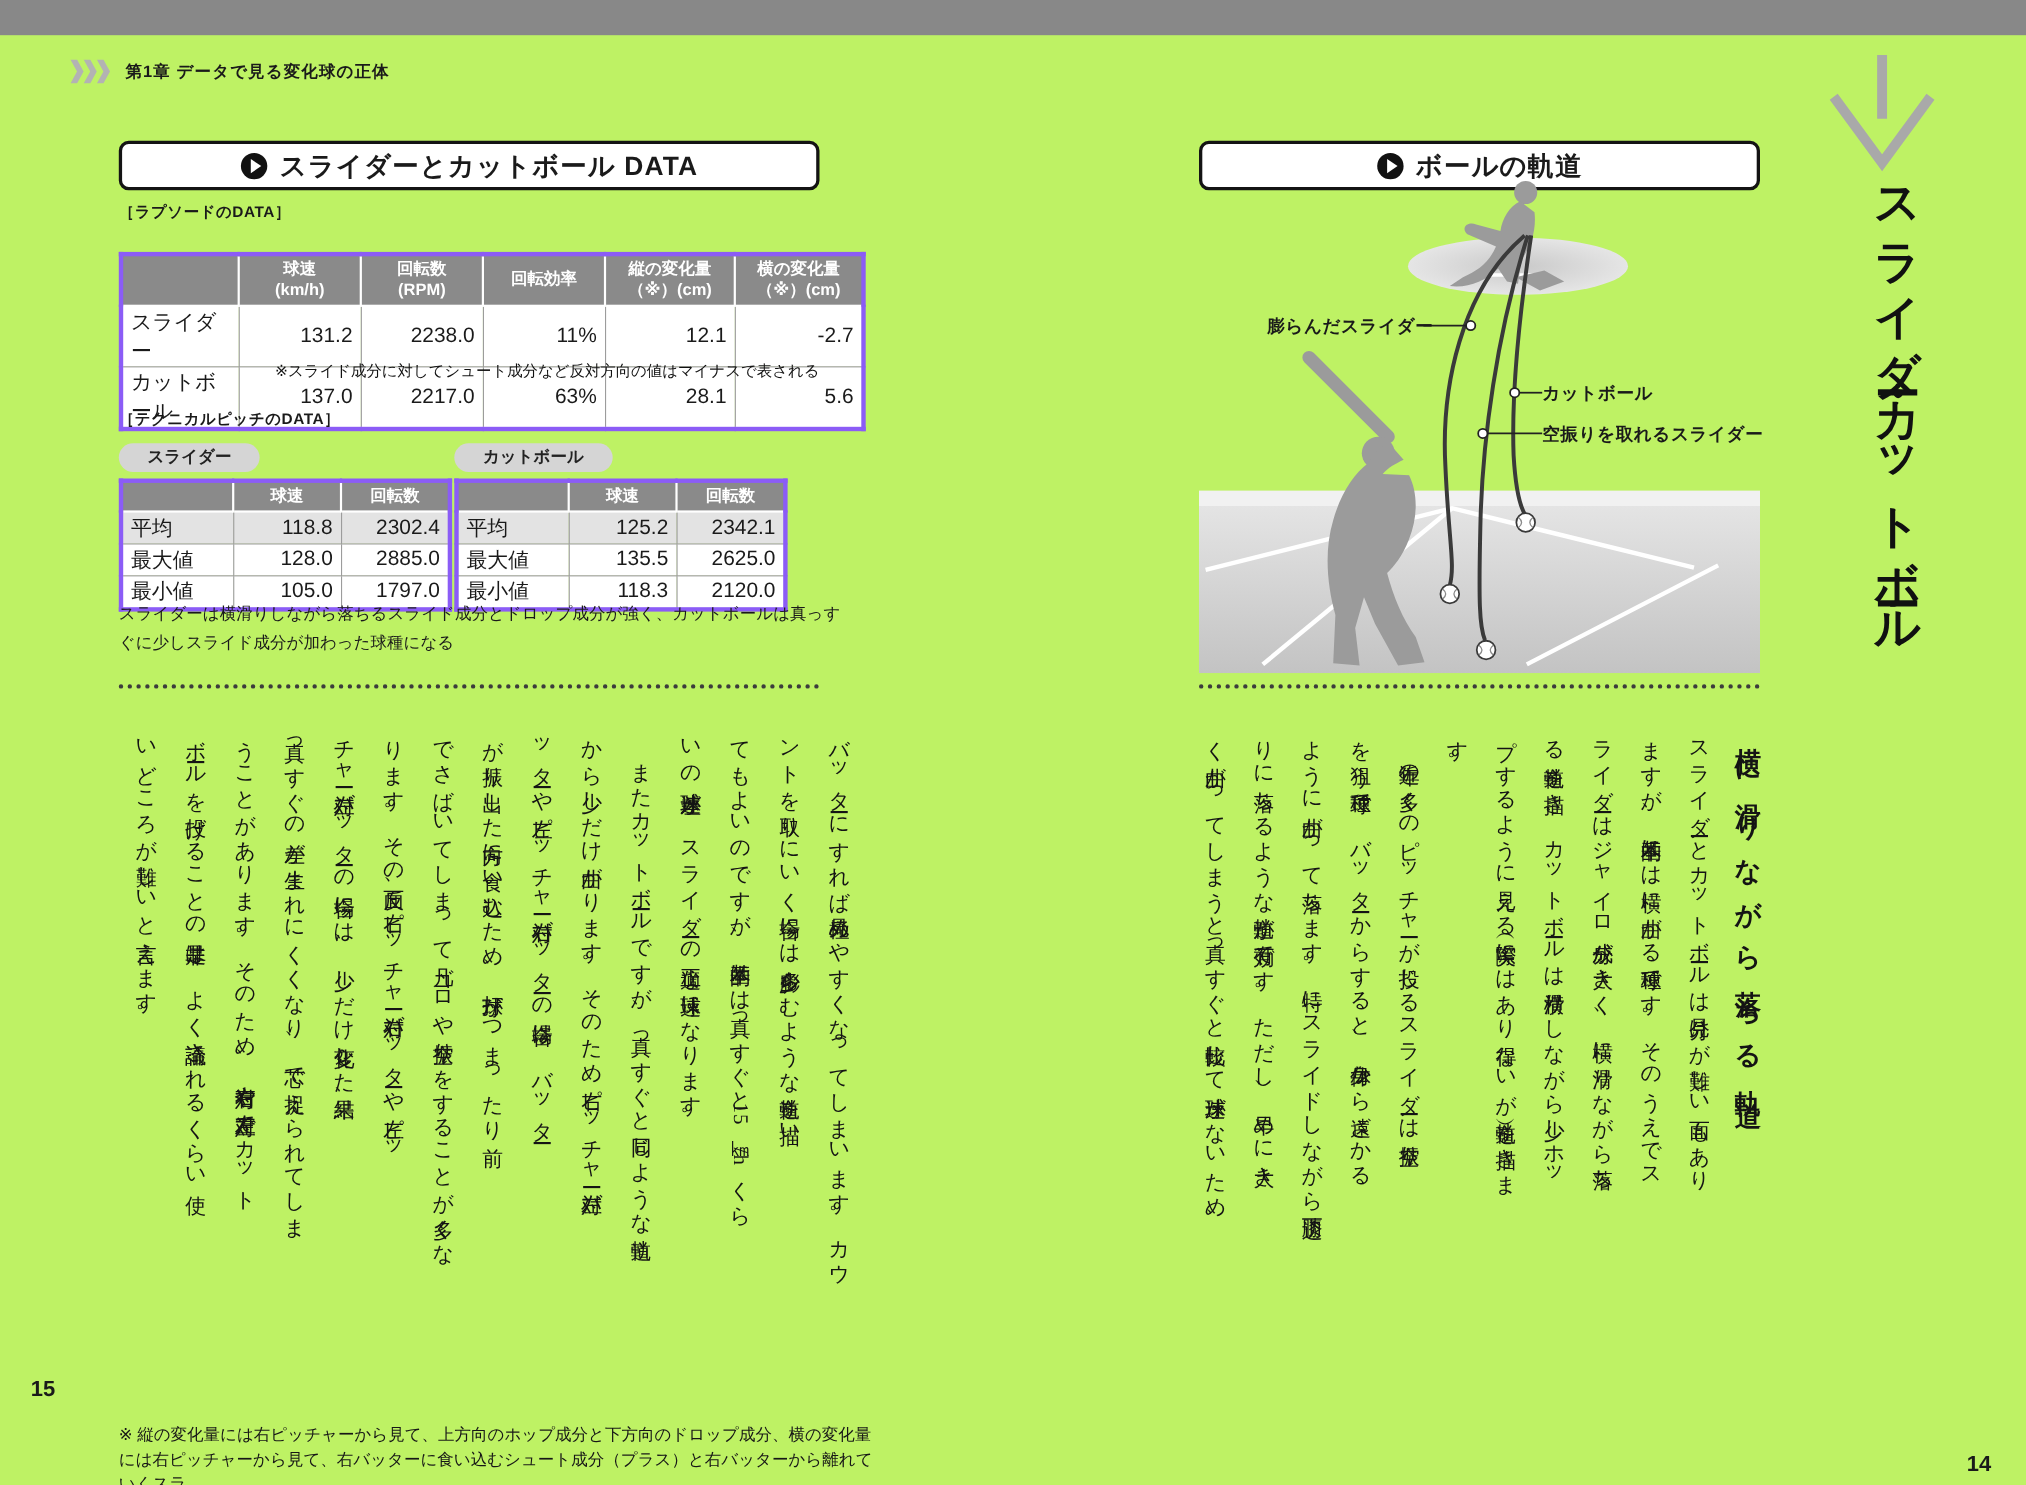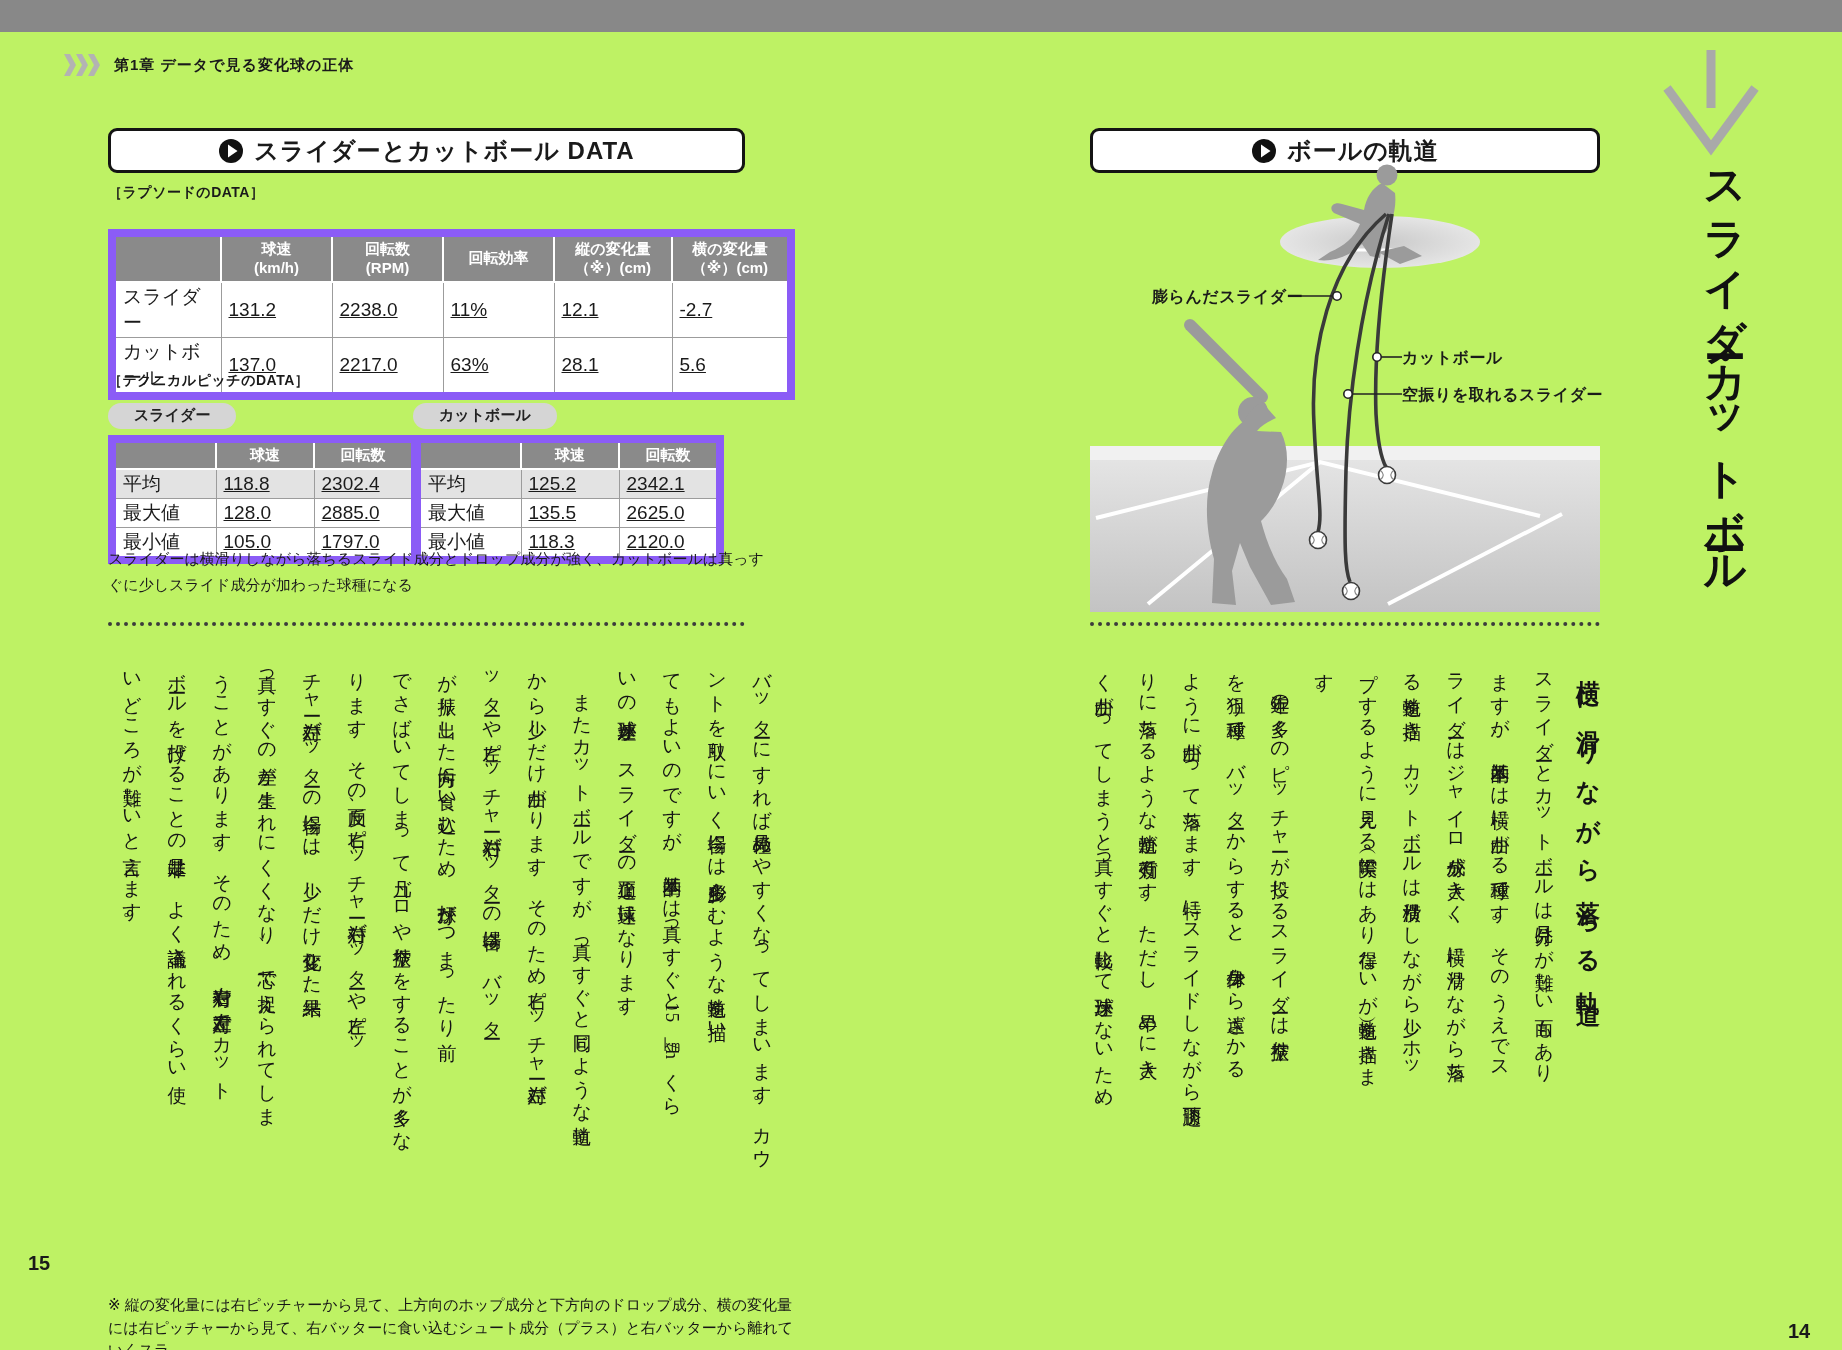--- a/index.html
+++ b/index.html
@@ -17,27 +17,27 @@
   .box-left{left:108px;top:96px;width:637px;}
   .box-right{left:1090px;top:96px;width:510px;}
 
   
   .data-heading{position:absolute;font-size:14px;font-weight:800;letter-spacing:0.5px;}
   .pill{position:absolute;background:#d5d5d5;border-radius:14px;padding:3px 26px 4px;
         font-size:15px;font-weight:700;color:#222;}
 
   
   table.dt{border-collapse:collapse;table-layout:fixed;position:absolute;
-           border:8px solid #8b5cf6;font-size:19px;}
+           border:4px solid #8b5cf6;font-size:19px;}
   table.dt th{background:#8a8a8a;color:#fff;font-weight:700;font-size:15px;line-height:1.25;
               white-space:pre-line;text-align:center;border:2px solid #fff;border-top:none;padding:3px 2px;}
   table.dt th:first-child{border-left:none;} table.dt th:last-child{border-right:none;}
   table.dt td{border:1px solid #9c9c9c;background:#fff;padding:1px 7px;height:24px;box-sizing:border-box;}
   table.dt td.lbl{text-align:left;}
-  table.dt td.num{font-variant-numeric:tabular-nums;text-decoration:underline;}
+  table.dt td.num{text-align:right;font-variant-numeric:tabular-nums;}
   table.dt tr.shaded td{background:#e3e3e3;}
   #rapsodo-table{left:108px;top:197px;width:637px;}
   #rapsodo-table th:nth-child(1){width:100px}#rapsodo-table th:nth-child(2){width:105px}
   #rapsodo-table th:nth-child(3){width:105px}#rapsodo-table th:nth-child(4){width:105px}
   #rapsodo-table th:nth-child(5){width:112px}#rapsodo-table th:nth-child(6){width:110px}
   #slider-table{left:108px;top:403px;width:279px;}
   #cutball-table{left:413px;top:403px;width:279px;}
   #slider-table th:nth-child(1),#cutball-table th:nth-child(1){width:95px}
   #slider-table th:nth-child(2),#cutball-table th:nth-child(2){width:92px}
   #slider-table th:nth-child(3),#cutball-table th:nth-child(3){width:92px}
@@ -131,20 +131,21 @@
         <tr>
           <td class="lbl">カットボール</td>
           <td class="num">137.0</td>
           <td class="num">2217.0</td>
           <td class="num">63%</td>
           <td class="num">28.1</td>
           <td class="num">5.6</td>
         </tr>
       </tbody>
     </table>
+  <div class="table-note">※スライド成分に対してシュート成分など反対方向の値はマイナスで表される</div>
 
   <div class="data-heading" style="left:108px;top:340px;">［テクニカルピッチのDATA］</div>
   <div class="pill" style="left:108px;top:371px;">スライダー</div>
   <div class="pill" style="left:413px;top:371px;">カットボール</div>
   <table class="dt" id="slider-table">
       <thead>
         <tr>
           <th></th>
           <th>球速</th>
           <th>回転数</th>

